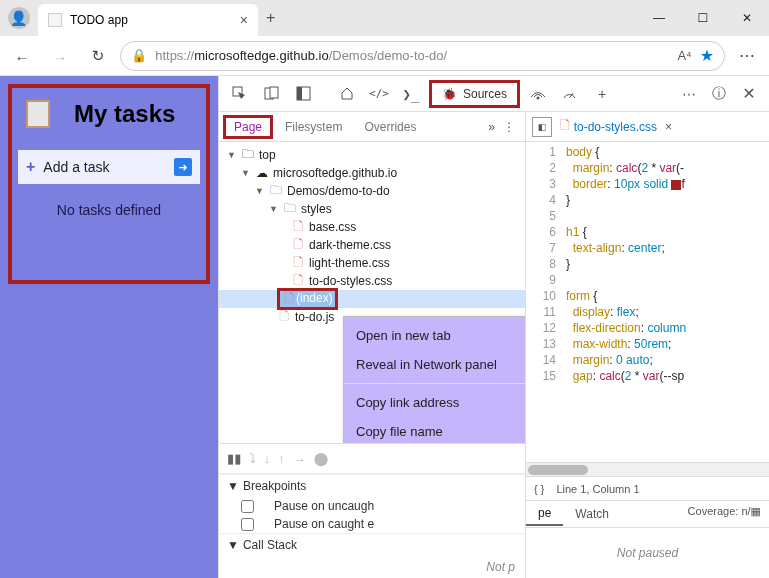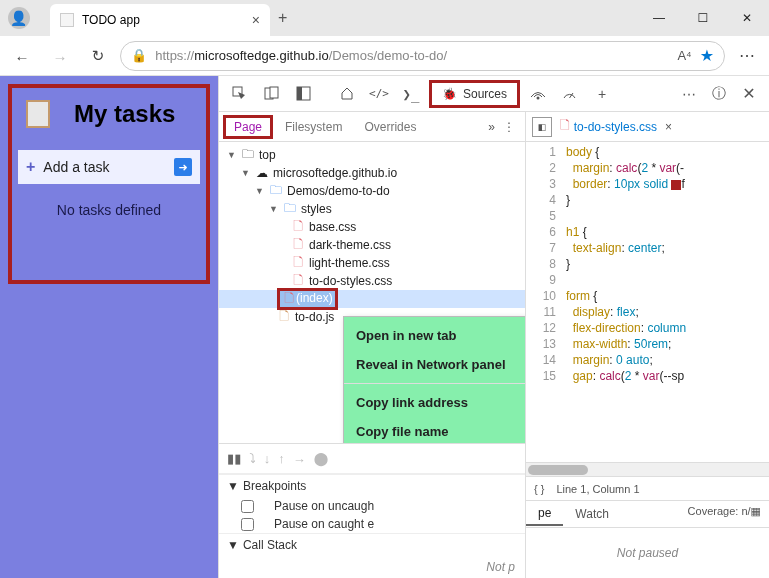--- a/index.html
+++ b/index.html
@@ -1,21 +1,21 @@
 <!DOCTYPE html>
 <html><head>
 <meta charset="utf-8">
 <style>
 * { margin: 0; padding: 0; box-sizing: border-box; font-family: "Segoe UI", Arial, sans-serif; }
 body { width: 769px; height: 578px; background: #fff; overflow: hidden; font-size: 12px; }
 
 
 .titlebar { height: 36px; display: flex; align-items: center; background: #e8e8e8; }
 .avatar { width: 22px; height: 22px; border-radius: 50%; background: #c4c4c4; margin: 0 8px; display:flex;align-items:center;justify-content:center;color:#888;font-size:14px; }
-.tab { height: 32px; background: #fff; border-radius: 6px 6px 0 0; display: flex; align-items: center; padding: 0 10px; margin-top: 4px; min-width: 220px; margin-left: 12px; }
+.tab { height: 32px; background: #fff; border-radius: 6px 6px 0 0; display: flex; align-items: center; padding: 0 10px; margin-top: 4px; min-width: 220px; }
 .tab-icon { width: 14px; height: 14px; background: #f5f5f5; border: 1px solid #ccc; margin-right: 8px; }
 .tab-title { flex: 1; font-size: 12px; }
 .tab-x { color: #555; font-size: 14px; margin-left: 8px; }
 .newtab { margin-left: 8px; color: #555; font-size: 16px; }
 .winbtns { margin-left: auto; display: flex; }
 .winbtn { width: 44px; height: 30px; display: flex; align-items: center; justify-content: center; font-size: 12px; color: #222; }
 
 .addrbar { height: 40px; display: flex; align-items: center; padding: 0 6px; gap: 6px; background: #fff; border-bottom: 1px solid #e0e0e0; }
 .navbtn { width: 32px; height: 32px; display: flex; align-items: center; justify-content: center; color: #444; font-size: 15px; border-radius: 4px; }
 .urlbox { flex: 1; height: 30px; border: 1px solid #ccc; border-radius: 16px; display: flex; align-items: center; padding: 0 10px; font-size: 13px; color: #333; gap: 8px; }
@@ -59,21 +59,21 @@
 .tree-row { display: flex; align-items: center; height: 18px; padding-left: 8px; gap: 4px; color: #222; white-space: nowrap; }
 .tree-arrow { width: 10px; display: inline-block; color: #666; font-size: 9px; }
 .tree-icon { width: 14px; height: 14px; display: inline-flex; align-items: center; justify-content: center; }
 .folder-icon { color: #2b7de9; }
 .file-icon-css { color: #e06c75; }
 .file-icon-js { color: #d19a66; }
 .file-icon-html { color: #e06c75; }
 .tree-row.selected { background: #cfe3ff; }
 .selected-file { border: 3px solid #a81f1f; padding: 0 2px; background: #9bc1f0; }
 
-.ctxmenu { position: absolute; left: 124px; top: 174px; width: 184px; background: #86efac; border: 1px solid #bbb; box-shadow: 2px 2px 6px rgba(0,0,0,0.2); z-index: 10; padding: 4px 0; font-weight: bold; }
+.ctxmenu { position: absolute; left: 124px; top: 174px; width: 184px; background: #c4b5fd; border: 1px solid #bbb; box-shadow: 2px 2px 6px rgba(0,0,0,0.2); z-index: 10; padding: 4px 0; }
 .ctxitem { padding: 7px 12px; font-size: 13px; color: #222; }
 .ctxsep { height: 1px; background: #ddd; margin: 4px 0; }
 
 .dt-bottom { border-top: 1px solid #ddd; }
 .dt-btm-toolbar { height: 30px; display: flex; align-items: center; gap: 8px; padding: 0 8px; color: #666; font-size: 13px; border-bottom: 1px solid #eee;}
 .dt-section { border-top: 1px solid #eee; }
 .dt-section-hdr { padding: 4px 8px; font-size: 12px; color: #333; display: flex; align-items: center; gap: 4px; }
 .dt-check-row { padding: 2px 8px 2px 22px; font-size: 12px; color: #333; display: flex; align-items: center; gap: 20px; white-space: nowrap; overflow: hidden; }
 .notpaused-l { text-align: right; padding: 4px 10px; font-style: italic; color: #888; font-size: 12px;}
 

